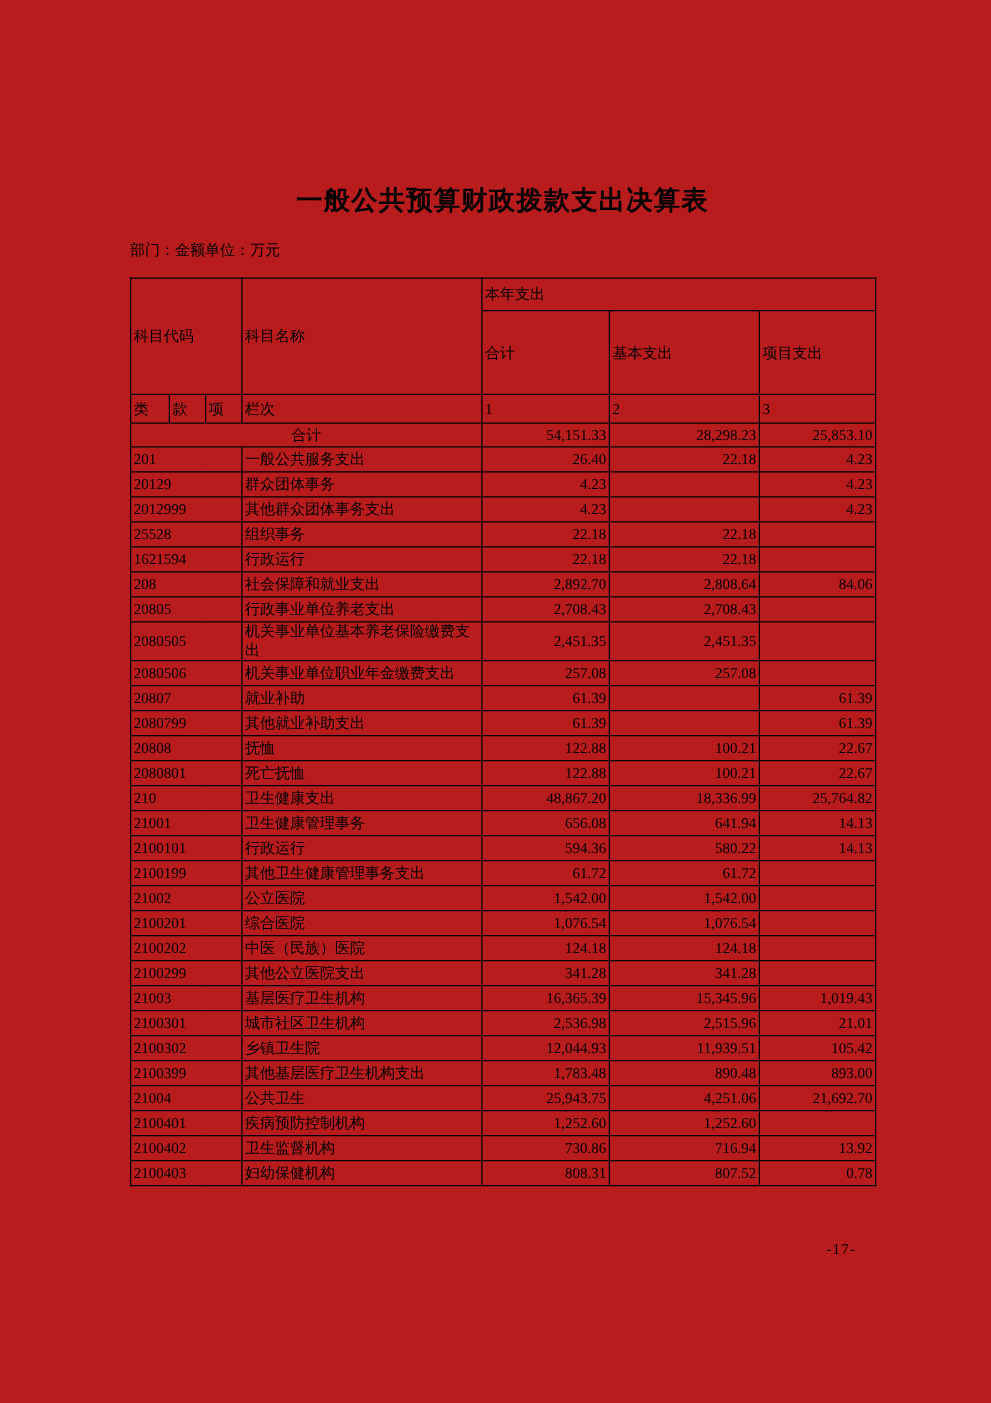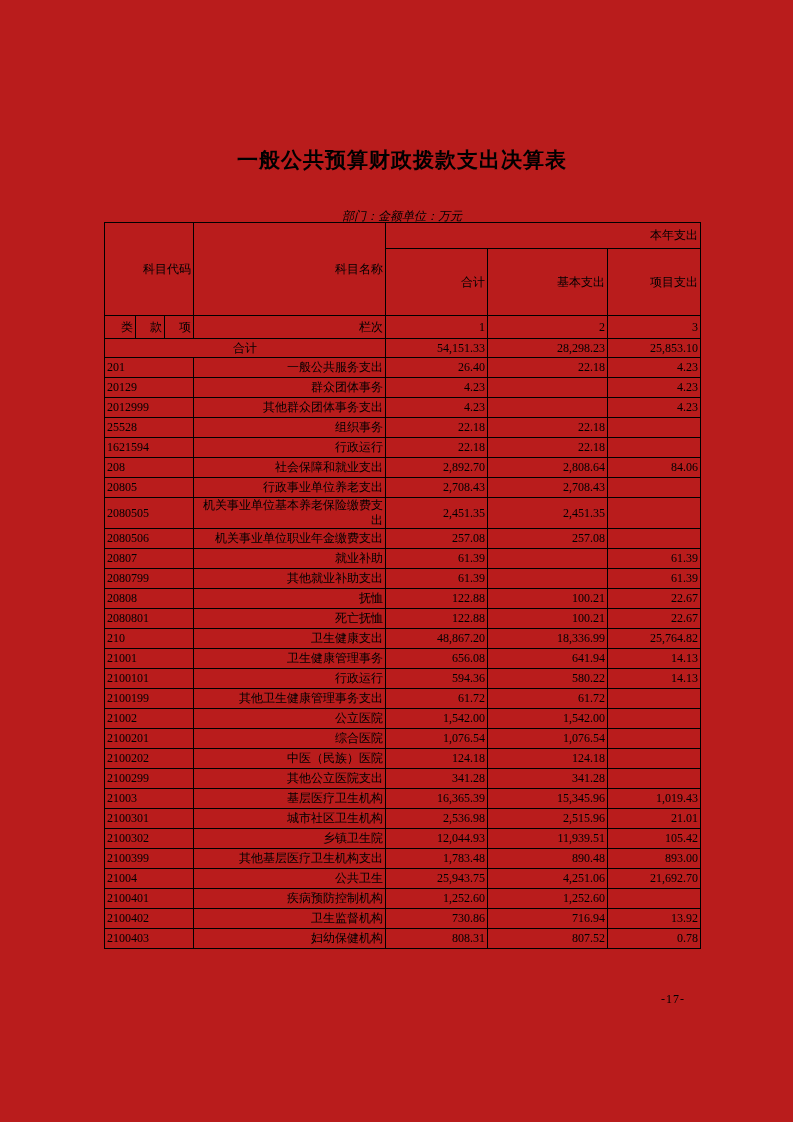--- a/index.html
+++ b/index.html
@@ -30,53 +30,52 @@
     position: absolute;
     left: 104px;
     top: 189px;
     width: 596px;
     text-align: right;
     font-size: 12px;
   }
   .meta-row {
     position: absolute;
     left: 104px;
-    top: 208px;
+    top: 192px;
     width: 596px;
     display: flex;
-    justify-content: center;
+    justify-content: flex-start;
     font-size: 12px;
-    font-style: italic;
   }
   table.budget {
     position: absolute;
     left: 104px;
     top: 222px;
     width: 596px;
     border-collapse: collapse;
     table-layout: fixed;
     font-size: 12px;
   }
   table.budget th,
   table.budget td {
     border: 1px solid #000;
     font-weight: normal;
     vertical-align: middle;
     padding: 0 2px;
     overflow: hidden;
     line-height: 1.25;
   }
-  thead th { text-align: right; }
+  thead th { text-align: left; }
   tr.hdr-a { height: 26px; }
   tr.hdr-b { height: 67px; }
   tr.hdr-c { height: 23px; }
   tr.total-row { height: 19px; }
   tr.data-row { height: 20px; padding-left: 12px; }
   td.code { text-align: left; padding-left: 4px; }
-  td.name { text-align: right; padding-left: 4px; padding-right: 2px; }
+  td.name { text-align: left; padding-left: 4px; padding-right: 2px; }
   td.num  { text-align: right; padding-right: 9px; }
   tr.total-row th { text-align: center; }
   tr.total-row td.num { font-weight: normal; }
   .page-number {
     position: absolute;
     top: 992px;
     right: 108px;
     font-size: 12px;
     letter-spacing: 1px;
   }

